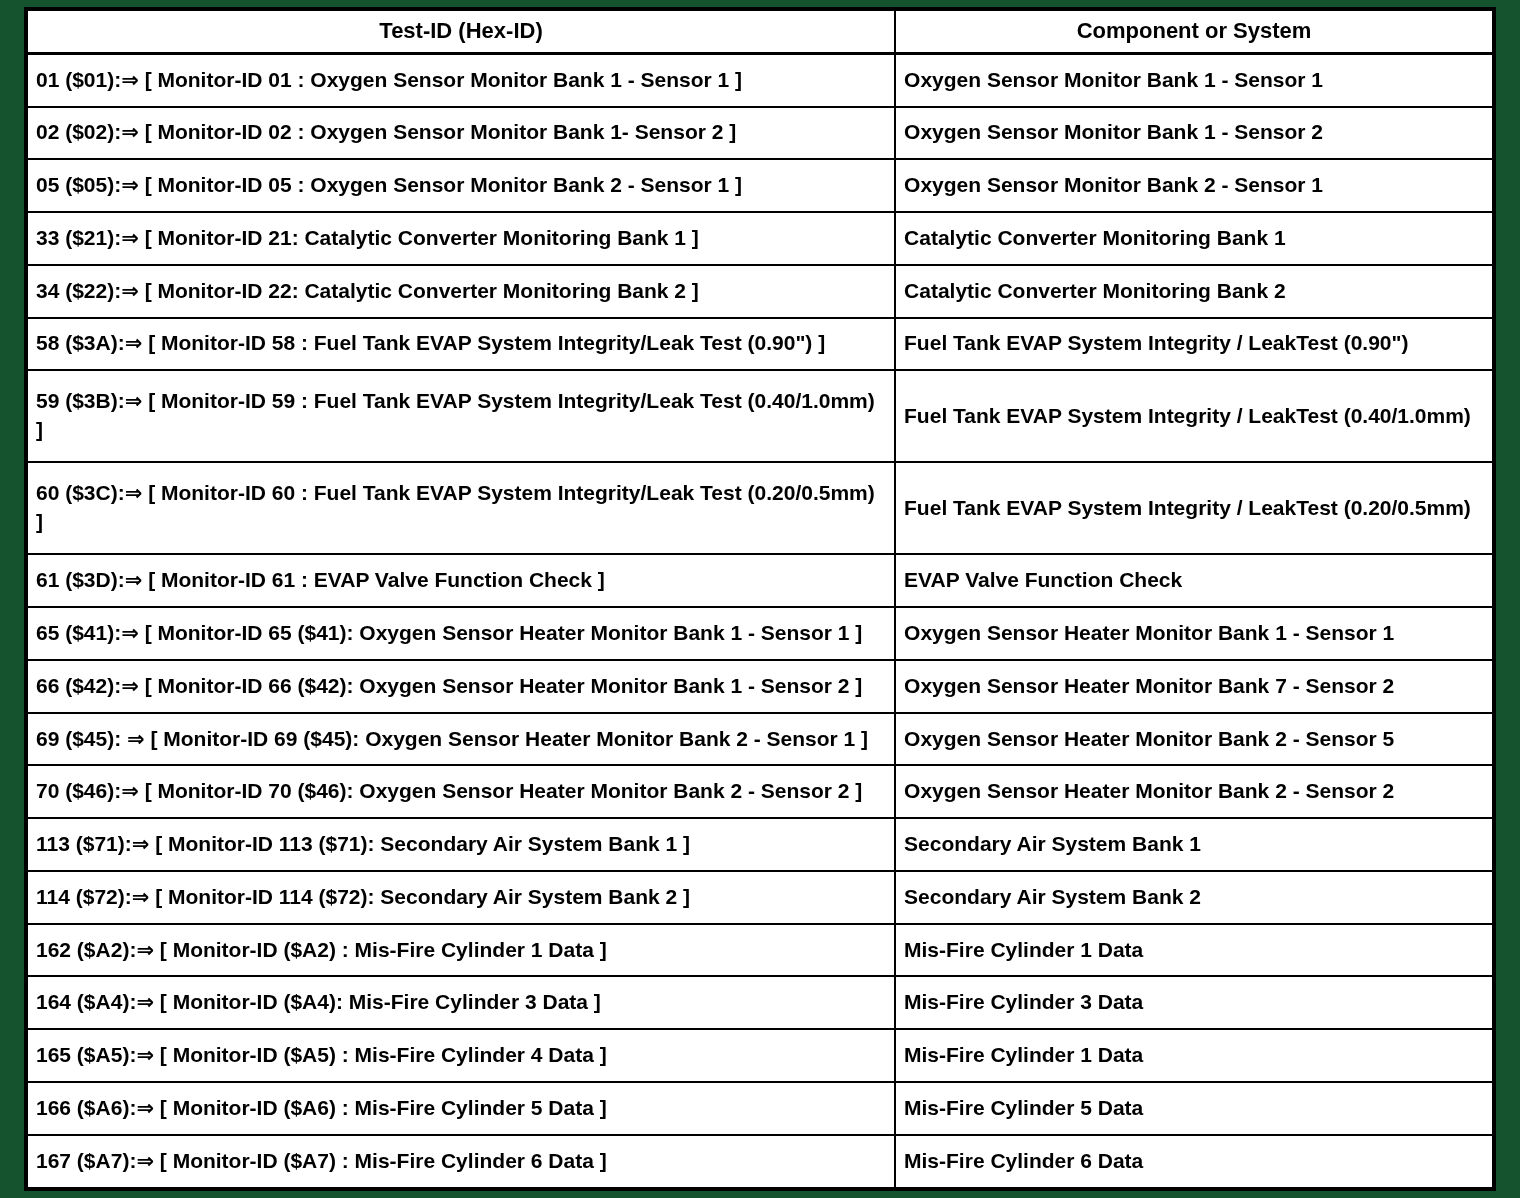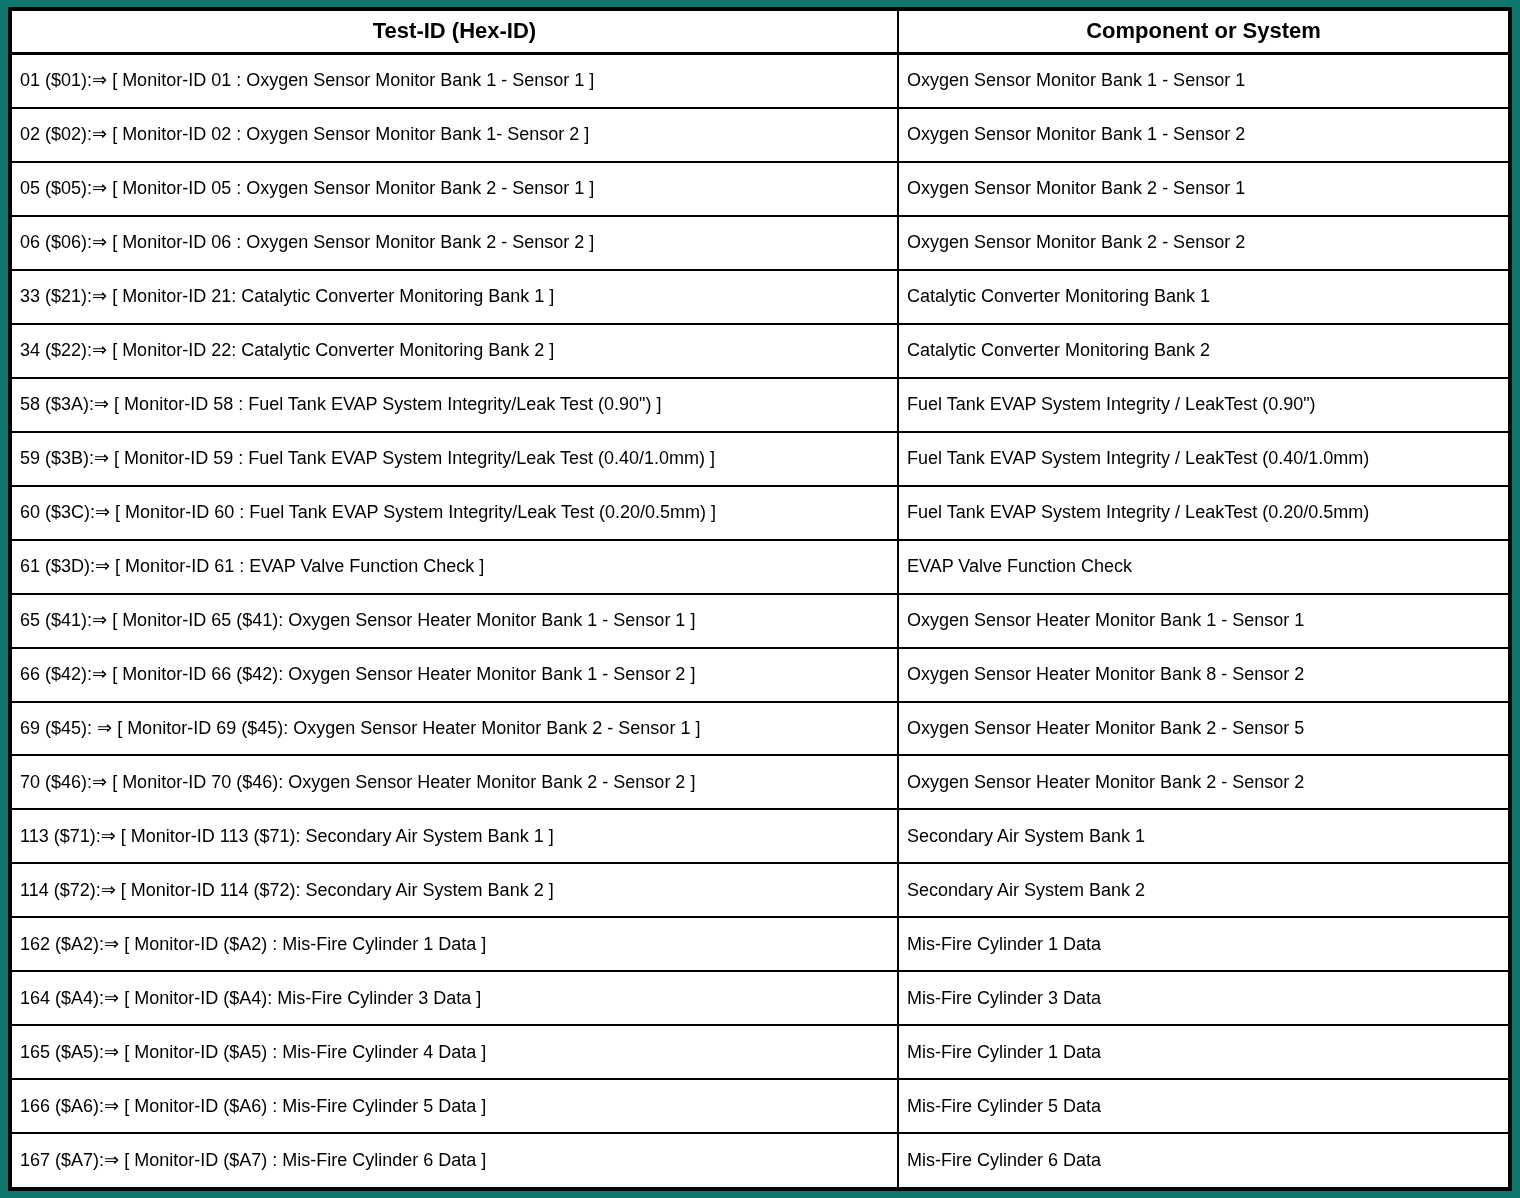--- a/index.html
+++ b/index.html
@@ -5,22 +5,22 @@
   html, body {
     margin: 0;
     padding: 0;
     background: #ffffff;
     font-family: "Liberation Sans", "DejaVu Sans", sans-serif;
   }
   .page {
     width: 1520px;
     height: 1198px;
     box-sizing: border-box;
-    padding: 7px 8px;
-    background: #0f766e;
+    padding: 7px 24px;
+    background: #14532d;
   }
   table.monitor-table {
     width: 100%;
     height: 100%;
     border-collapse: collapse;
     table-layout: fixed;
     border: 4px solid #000000;
     background: #ffffff;
   }
   col.c1 { width: 59.2%; }
@@ -30,22 +30,22 @@
     border-bottom: 3px solid #000000;
     font-size: 22px;
     font-weight: bold;
     text-align: center;
     color: #000000;
     padding: 6px 8px;
     line-height: 1.3;
   }
   td {
     border: 2px solid #000000;
-    font-size: 18px;
-    font-weight: normal;
+    font-size: 21px;
+    font-weight: bold;
     color: #000000;
     padding: 4px 8px;
     line-height: 1.38;
     vertical-align: middle;
     text-align: left;
     overflow: hidden;
     word-wrap: break-word;
   }
 </style>
 </head>
@@ -70,24 +70,20 @@
         </tr>
         <tr>
           <td>02 ($02):⇒ [ Monitor-ID 02 : Oxygen Sensor Monitor Bank 1- Sensor 2 ]</td>
           <td>Oxygen Sensor Monitor Bank 1 - Sensor 2</td>
         </tr>
         <tr>
           <td>05 ($05):⇒ [ Monitor-ID 05 : Oxygen Sensor Monitor Bank 2 - Sensor 1 ]</td>
           <td>Oxygen Sensor Monitor Bank 2 - Sensor 1</td>
         </tr>
         <tr>
-          <td>06 ($06):⇒ [ Monitor-ID 06 : Oxygen Sensor Monitor Bank 2 - Sensor 2 ]</td>
-          <td>Oxygen Sensor Monitor Bank 2 - Sensor 2</td>
-        </tr>
-        <tr>
           <td>33 ($21):⇒ [ Monitor-ID 21: Catalytic Converter Monitoring Bank 1 ]</td>
           <td>Catalytic Converter Monitoring Bank 1</td>
         </tr>
         <tr>
           <td>34 ($22):⇒ [ Monitor-ID 22: Catalytic Converter Monitoring Bank 2 ]</td>
           <td>Catalytic Converter Monitoring Bank 2</td>
         </tr>
         <tr>
           <td>58 ($3A):⇒ [ Monitor-ID 58 : Fuel Tank EVAP System Integrity/Leak Test (0.90") ]</td>
           <td>Fuel Tank EVAP System Integrity / LeakTest (0.90")</td>
@@ -103,21 +99,21 @@
         <tr>
           <td>61 ($3D):⇒ [ Monitor-ID 61 : EVAP Valve Function Check ]</td>
           <td>EVAP Valve Function Check</td>
         </tr>
         <tr>
           <td>65 ($41):⇒ [ Monitor-ID 65 ($41): Oxygen Sensor Heater Monitor Bank 1 - Sensor 1 ]</td>
           <td>Oxygen Sensor Heater Monitor Bank 1 - Sensor 1</td>
         </tr>
         <tr>
           <td>66 ($42):⇒ [ Monitor-ID 66 ($42): Oxygen Sensor Heater Monitor Bank 1 - Sensor 2 ]</td>
-          <td>Oxygen Sensor Heater Monitor Bank 8 - Sensor 2</td>
+          <td>Oxygen Sensor Heater Monitor Bank 7 - Sensor 2</td>
         </tr>
         <tr>
           <td>69 ($45): ⇒ [ Monitor-ID 69 ($45): Oxygen Sensor Heater Monitor Bank 2 - Sensor 1 ]</td>
           <td>Oxygen Sensor Heater Monitor Bank 2 - Sensor 5</td>
         </tr>
         <tr>
           <td>70 ($46):⇒ [ Monitor-ID 70 ($46): Oxygen Sensor Heater Monitor Bank 2 - Sensor 2 ]</td>
           <td>Oxygen Sensor Heater Monitor Bank 2 - Sensor 2</td>
         </tr>
         <tr>

